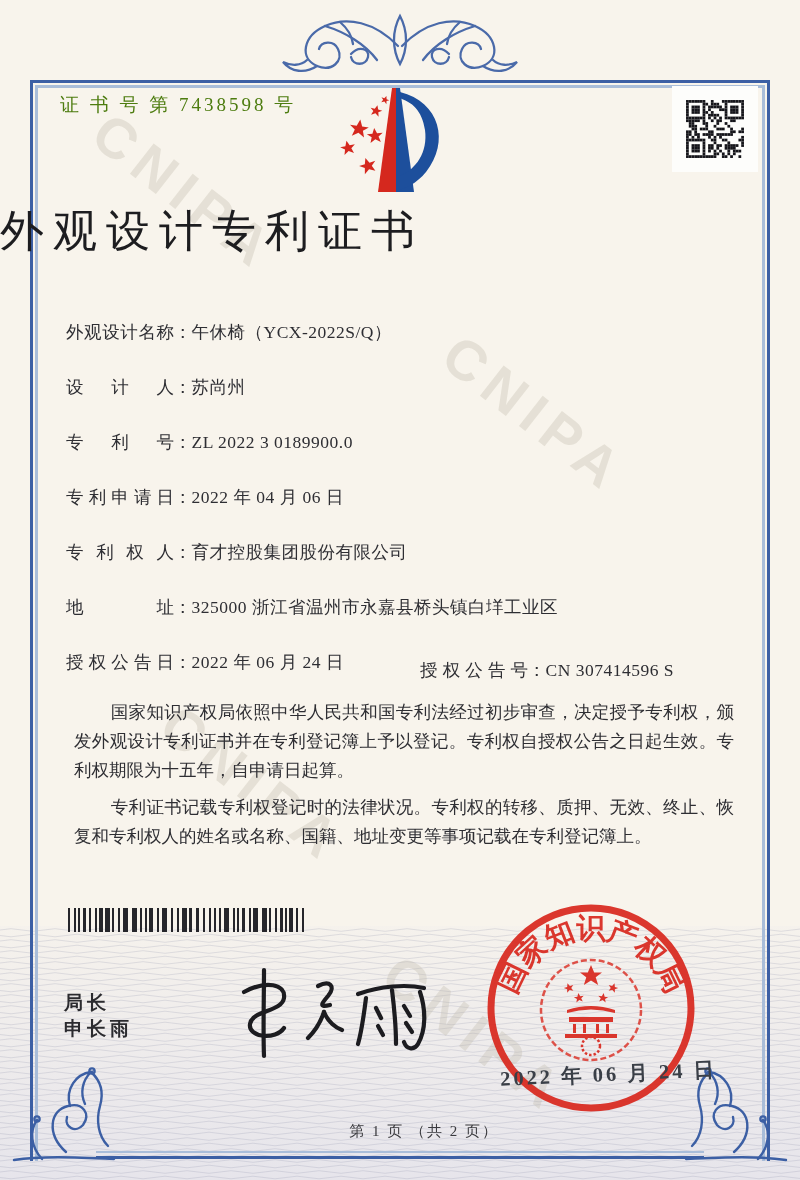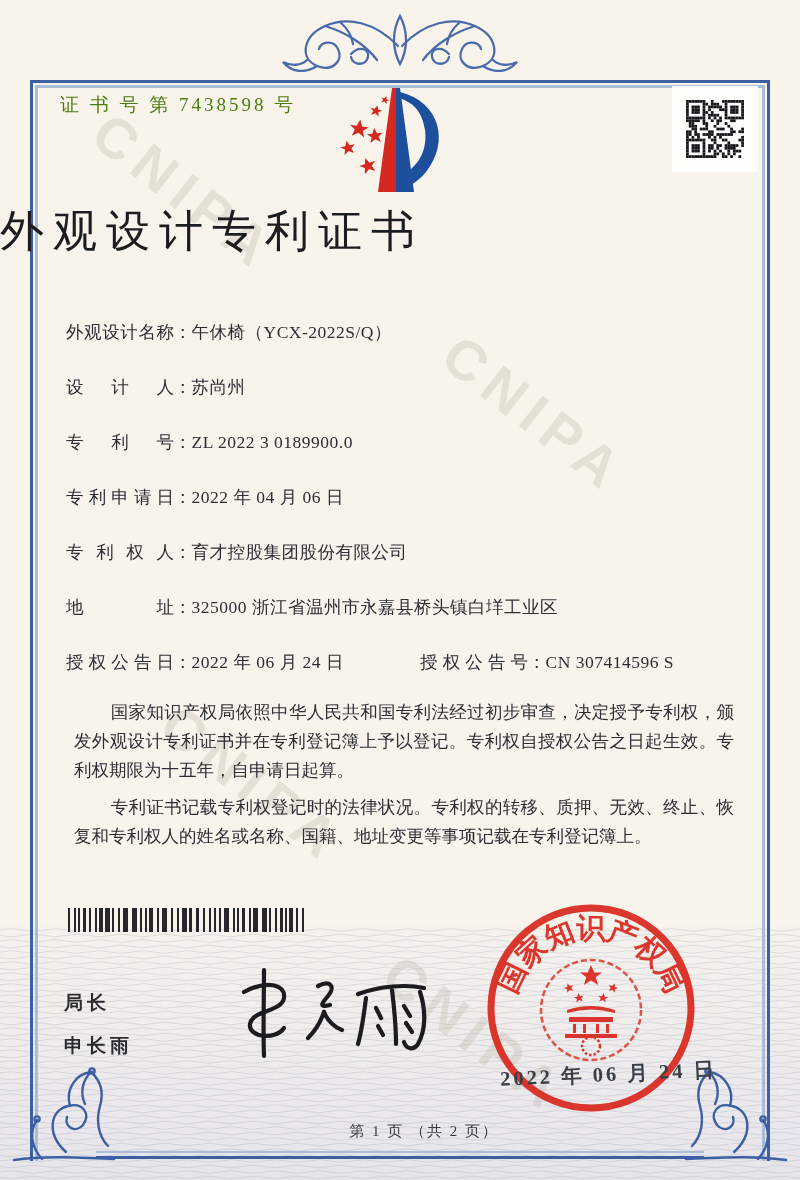--- a/index.html
+++ b/index.html
@@ -33,32 +33,32 @@
   .logo{position:absolute;left:328px;top:68px;z-index:4;}
   .qr{position:absolute;left:672px;top:86px;z-index:4;background:#fdfdfb;padding:3px;}
   .title{position:absolute;left:0;top:202px;width:100%;text-align:left;
     font-size:44px;font-weight:normal;letter-spacing:9px;color:#1d1d20;z-index:4;}
   
   .fields{position:absolute;left:66px;right:60px;top:320px;font-size:17.5px;z-index:4;}
   .row{margin-bottom:30px;line-height:25px;position:relative;}
   .lbl{display:inline-block;width:108px;text-align:justify;text-align-last:justify;vertical-align:top;font-family:Liberation Serif, serif;}
   .colon{display:inline-block;}
   .val{letter-spacing:0.5px;}
-  .grant-right{position:absolute;left:354px;top:0;}
+  .grant-right{position:absolute;left:354px;top:8px;}
   
   .paras{position:absolute;left:66px;right:58px;top:690px;font-size:17.5px;
     line-height:29px;text-align:justify;z-index:4;}
   .paras p{margin:8px;text-indent:2.1em;}
   
   .barcode{position:absolute;left:68px;top:908px;z-index:4;}
   
   .signer{position:absolute;left:64px;top:990px;z-index:4;
     font-family:Liberation Serif, serif;font-weight:bold;
     font-size:19px;color:#2b2b2f;letter-spacing:4px;}
-  .signer .name{margin-top:17px;}
+  .signer .name{}
   .signature{position:absolute;left:200px;top:952px;z-index:4;}
   
   .seal{position:absolute;left:483px;top:900px;z-index:5;opacity:0.93;}
   .seal-date{position:absolute;left:500px;top:1060px;z-index:6;
     font-size:20.5px;font-weight:bold;letter-spacing:3px;color:#3a3f47;
     transform:rotate(-2.5deg);}
   
   .footer{position:absolute;left:0;top:1122px;width:100%;text-align:center;
     font-size:15px;letter-spacing:2px;color:#3a3a3e;z-index:4;padding-left:24px;}
 </style>

